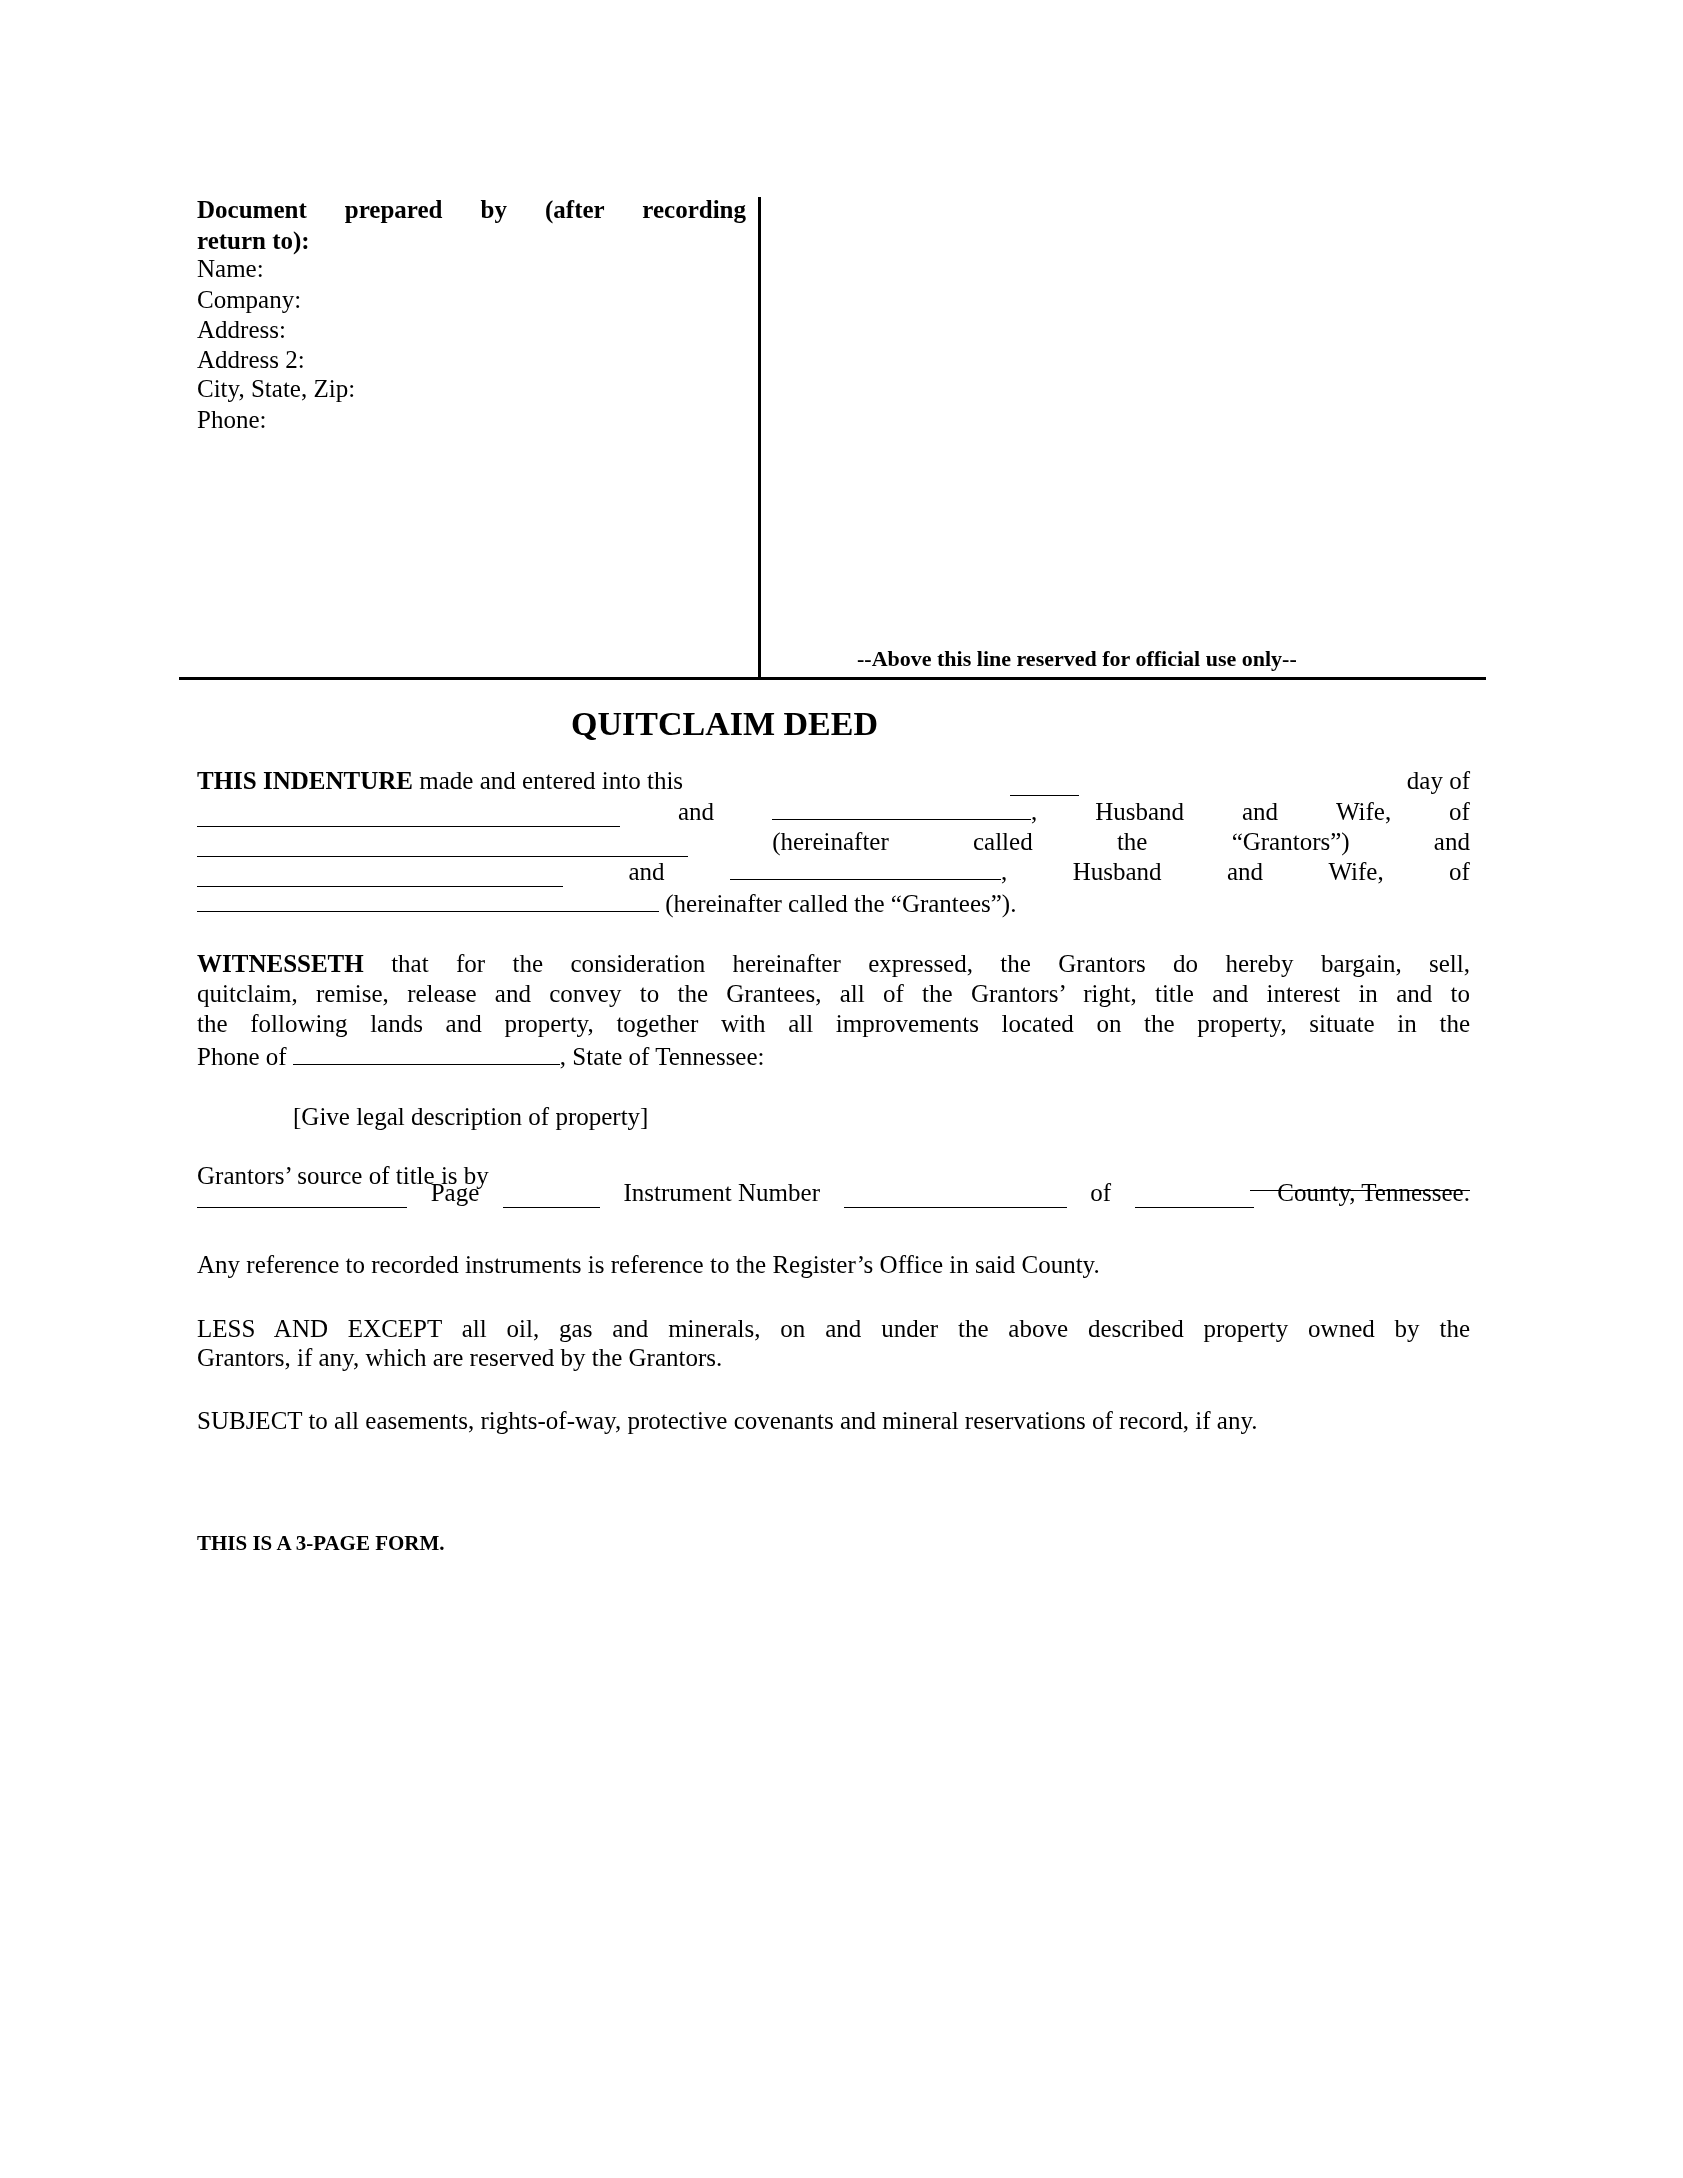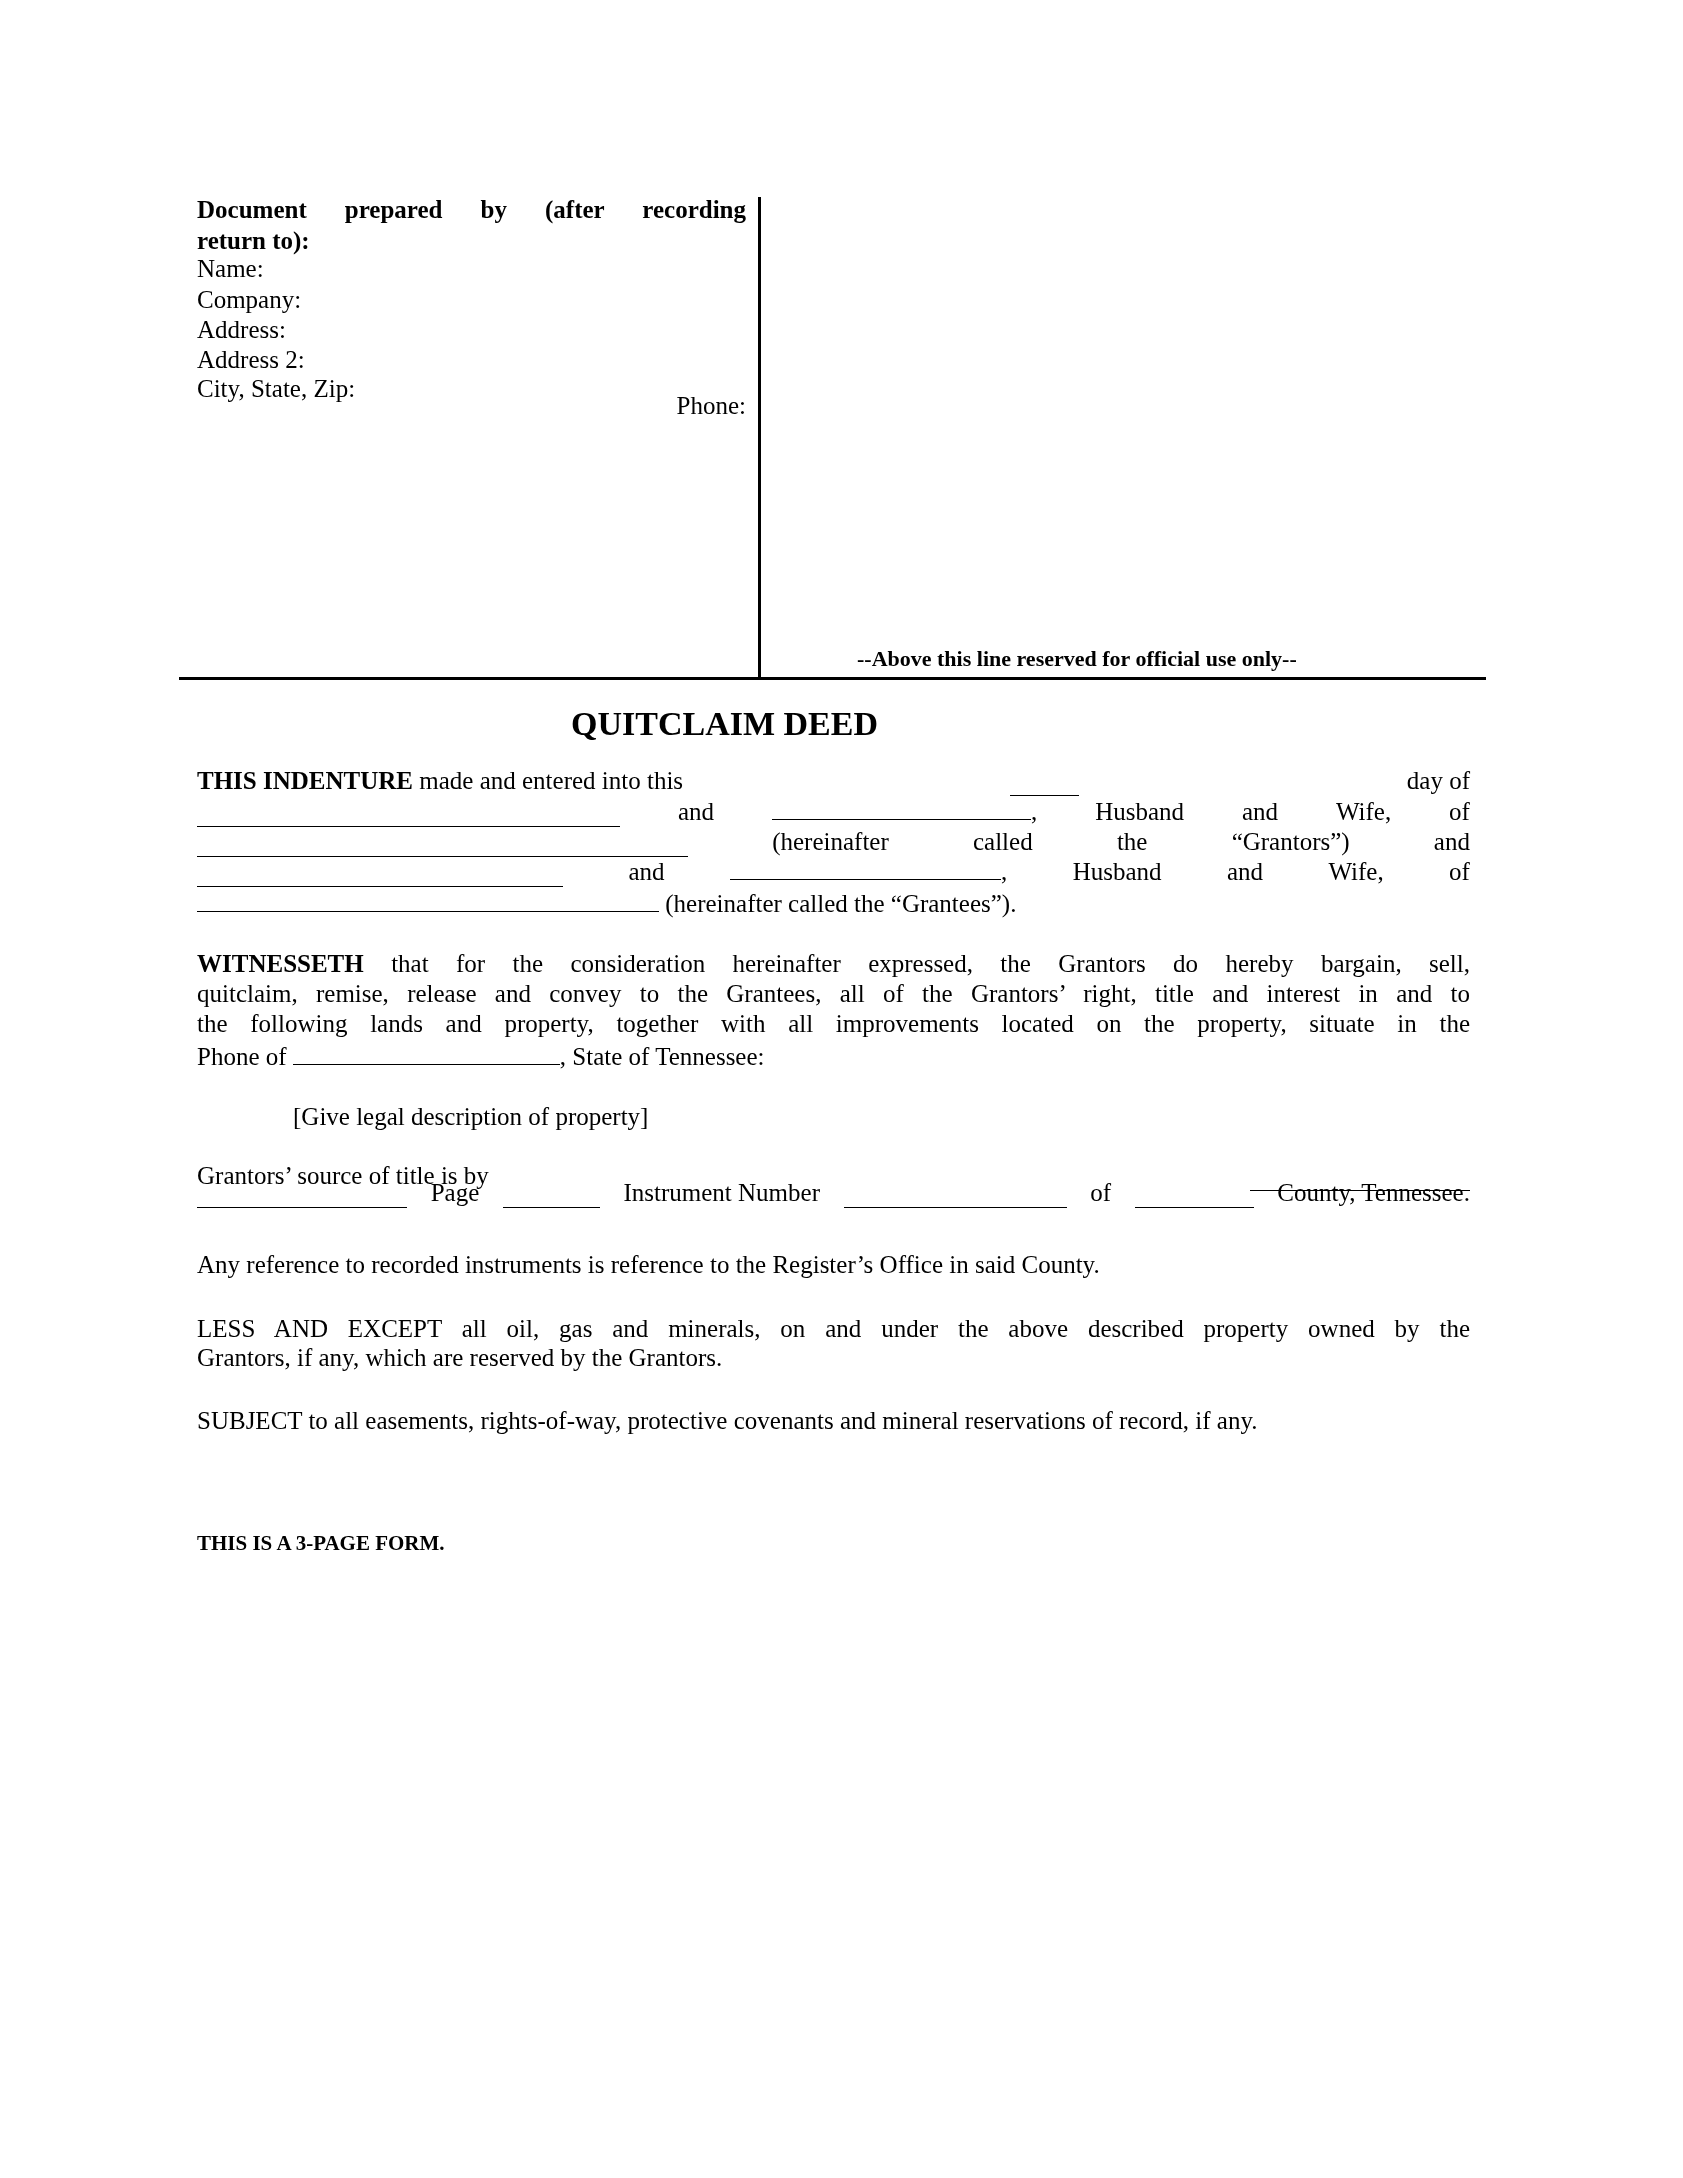--- a/index.html
+++ b/index.html
@@ -19,21 +19,21 @@
 </head>
 <body>
 
 <div class="hdr b just" style="top:195px;">Document prepared by (after recording</div>
 <div class="hdr b" style="top:226px;">return to):</div>
 <div class="hdr" style="top:254px;">Name:</div>
 <div class="hdr" style="top:285px;">Company:</div>
 <div class="hdr" style="top:315px;">Address:</div>
 <div class="hdr" style="top:345px;">Address 2:</div>
 <div class="hdr" style="top:374px;">City, State, Zip:</div>
-<div class="hdr" style="top:391px;text-align:right;">Phone:</div>
+<div class="hdr" style="top:405px;">Phone:</div>
 
 <div class="vrule"></div>
 <div class="official">--Above this line reserved for official use only--</div>
 <div class="hrule"></div>
 
 <div class="title">QUITCLAIM DEED</div>
 
 <div class="line flex" style="top:766px;">
   <span><span class="b">THIS INDENTURE</span> <span>made and entered into this</span></span>
   <span class="blank" style="width:69px;"></span>

